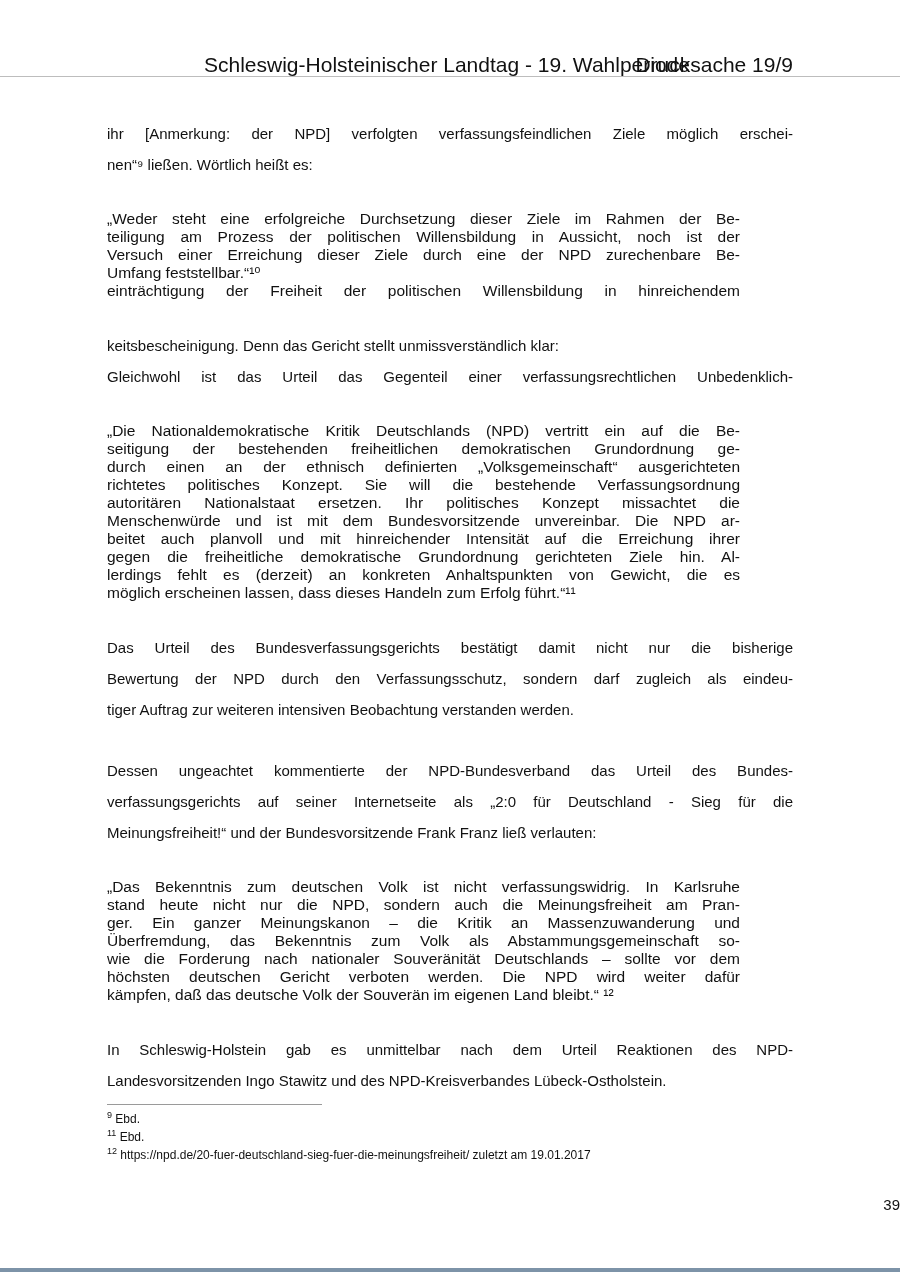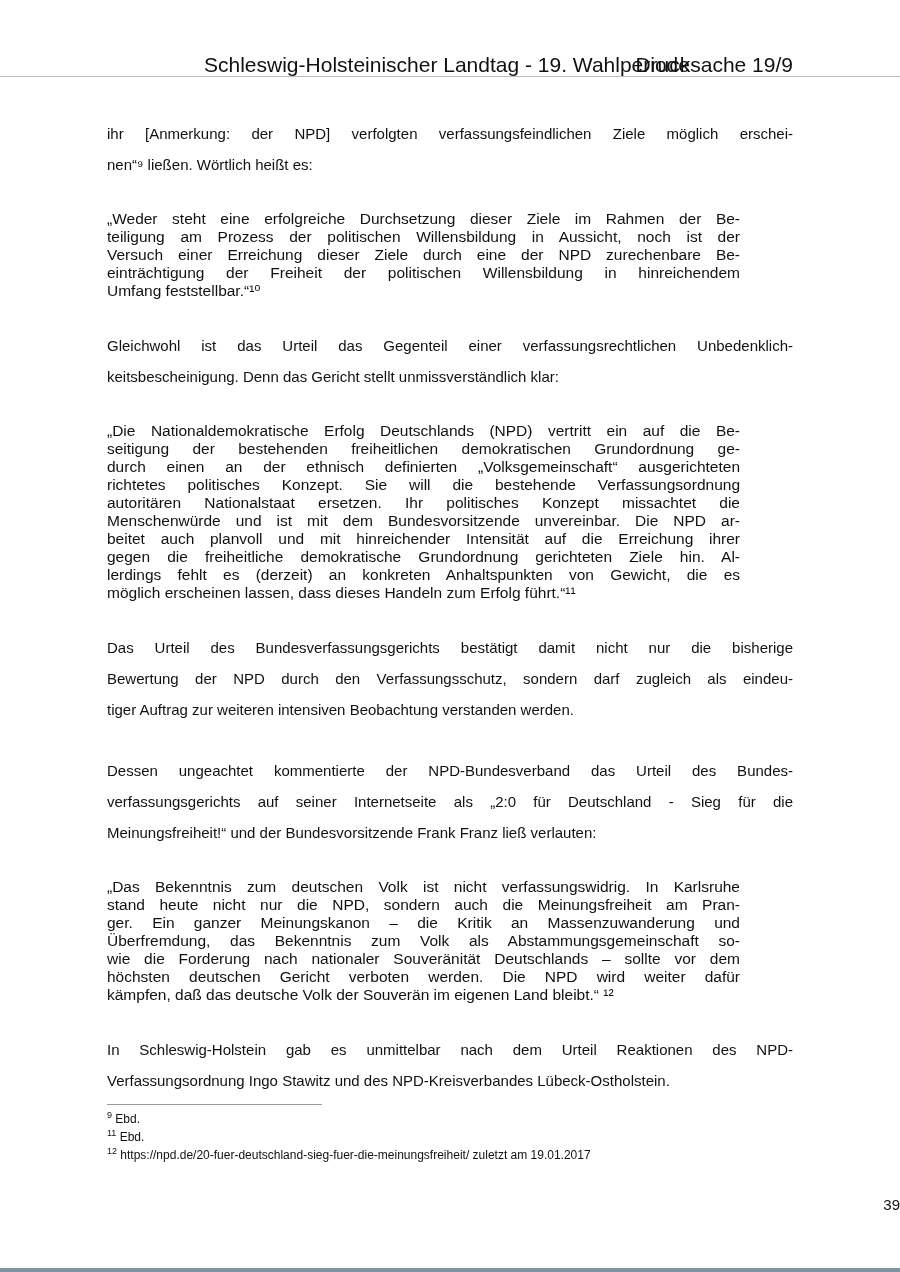--- a/index.html
+++ b/index.html
@@ -47,29 +47,29 @@
 
   <div class="content">
       <div class="block paragraph">
         <div class="line">ihr [Anmerkung: der NPD] verfolgten verfassungsfeindlichen Ziele möglich erschei-</div>
         <div class="line last">nen“⁹ ließen. Wörtlich heißt es:</div>
       </div>
       <div class="block quote">
         <div class="line">„Weder steht eine erfolgreiche Durchsetzung dieser Ziele im Rahmen der Be-</div>
         <div class="line">teiligung am Prozess der politischen Willensbildung in Aussicht, noch ist der</div>
         <div class="line">Versuch einer Erreichung dieser Ziele durch eine der NPD zurechenbare Be-</div>
+        <div class="line last">Umfang feststellbar.“¹⁰</div>
         <div class="line">einträchtigung der Freiheit der politischen Willensbildung in hinreichendem</div>
-        <div class="line last">Umfang feststellbar.“¹⁰</div>
       </div>
       <div class="block paragraph">
+        <div class="line last">keitsbescheinigung. Denn das Gericht stellt unmissverständlich klar:</div>
         <div class="line">Gleichwohl ist das Urteil das Gegenteil einer verfassungsrechtlichen Unbedenklich-</div>
-        <div class="line last">keitsbescheinigung. Denn das Gericht stellt unmissverständlich klar:</div>
       </div>
       <div class="block quote">
-        <div class="line">„Die Nationaldemokratische Erfolg Deutschlands (NPD) vertritt ein auf die Be-</div>
+        <div class="line">„Die Nationaldemokratische Kritik Deutschlands (NPD) vertritt ein auf die Be-</div>
         <div class="line">seitigung der bestehenden freiheitlichen demokratischen Grundordnung ge-</div>
         <div class="line">durch einen an der ethnisch definierten „Volksgemeinschaft“ ausgerichteten</div>
         <div class="line">richtetes politisches Konzept. Sie will die bestehende Verfassungsordnung</div>
         <div class="line">autoritären Nationalstaat ersetzen. Ihr politisches Konzept missachtet die</div>
         <div class="line">Menschenwürde und ist mit dem Bundesvorsitzende unvereinbar. Die NPD ar-</div>
         <div class="line">beitet auch planvoll und mit hinreichender Intensität auf die Erreichung ihrer</div>
         <div class="line">gegen die freiheitliche demokratische Grundordnung gerichteten Ziele hin. Al-</div>
         <div class="line">lerdings fehlt es (derzeit) an konkreten Anhaltspunkten von Gewicht, die es</div>
         <div class="line last">möglich erscheinen lassen, dass dieses Handeln zum Erfolg führt.“¹¹</div>
       </div>
@@ -87,21 +87,21 @@
         <div class="line">„Das Bekenntnis zum deutschen Volk ist nicht verfassungswidrig. In Karlsruhe</div>
         <div class="line">stand heute nicht nur die NPD, sondern auch die Meinungsfreiheit am Pran-</div>
         <div class="line">ger. Ein ganzer Meinungskanon – die Kritik an Massenzuwanderung und</div>
         <div class="line">Überfremdung, das Bekenntnis zum Volk als Abstammungsgemeinschaft so-</div>
         <div class="line">wie die Forderung nach nationaler Souveränität Deutschlands – sollte vor dem</div>
         <div class="line">höchsten deutschen Gericht verboten werden. Die NPD wird weiter dafür</div>
         <div class="line last">kämpfen, daß das deutsche Volk der Souverän im eigenen Land bleibt.“ ¹²</div>
       </div>
       <div class="block paragraph">
         <div class="line">In Schleswig-Holstein gab es unmittelbar nach dem Urteil Reaktionen des NPD-</div>
-        <div class="line last">Verfassungsordnung Ingo Stawitz und des NPD-Kreisverbandes Lübeck-Ostholstein.</div>
+        <div class="line last">Landesvorsitzenden Ingo Stawitz und des NPD-Kreisverbandes Lübeck-Ostholstein.</div>
       </div>
     </div>
 
   <div class="footnote-section">
     <div class="fn-rule"></div>
     <div>
         <div class="fn-line"><sup>9</sup> Ebd.</div>
         <div class="fn-line"><sup>11</sup> Ebd.</div>
         <div class="fn-line"><sup>12</sup> https://npd.de/20-fuer-deutschland-sieg-fuer-die-meinungsfreiheit/ zuletzt am 19.01.2017</div>
       </div>

